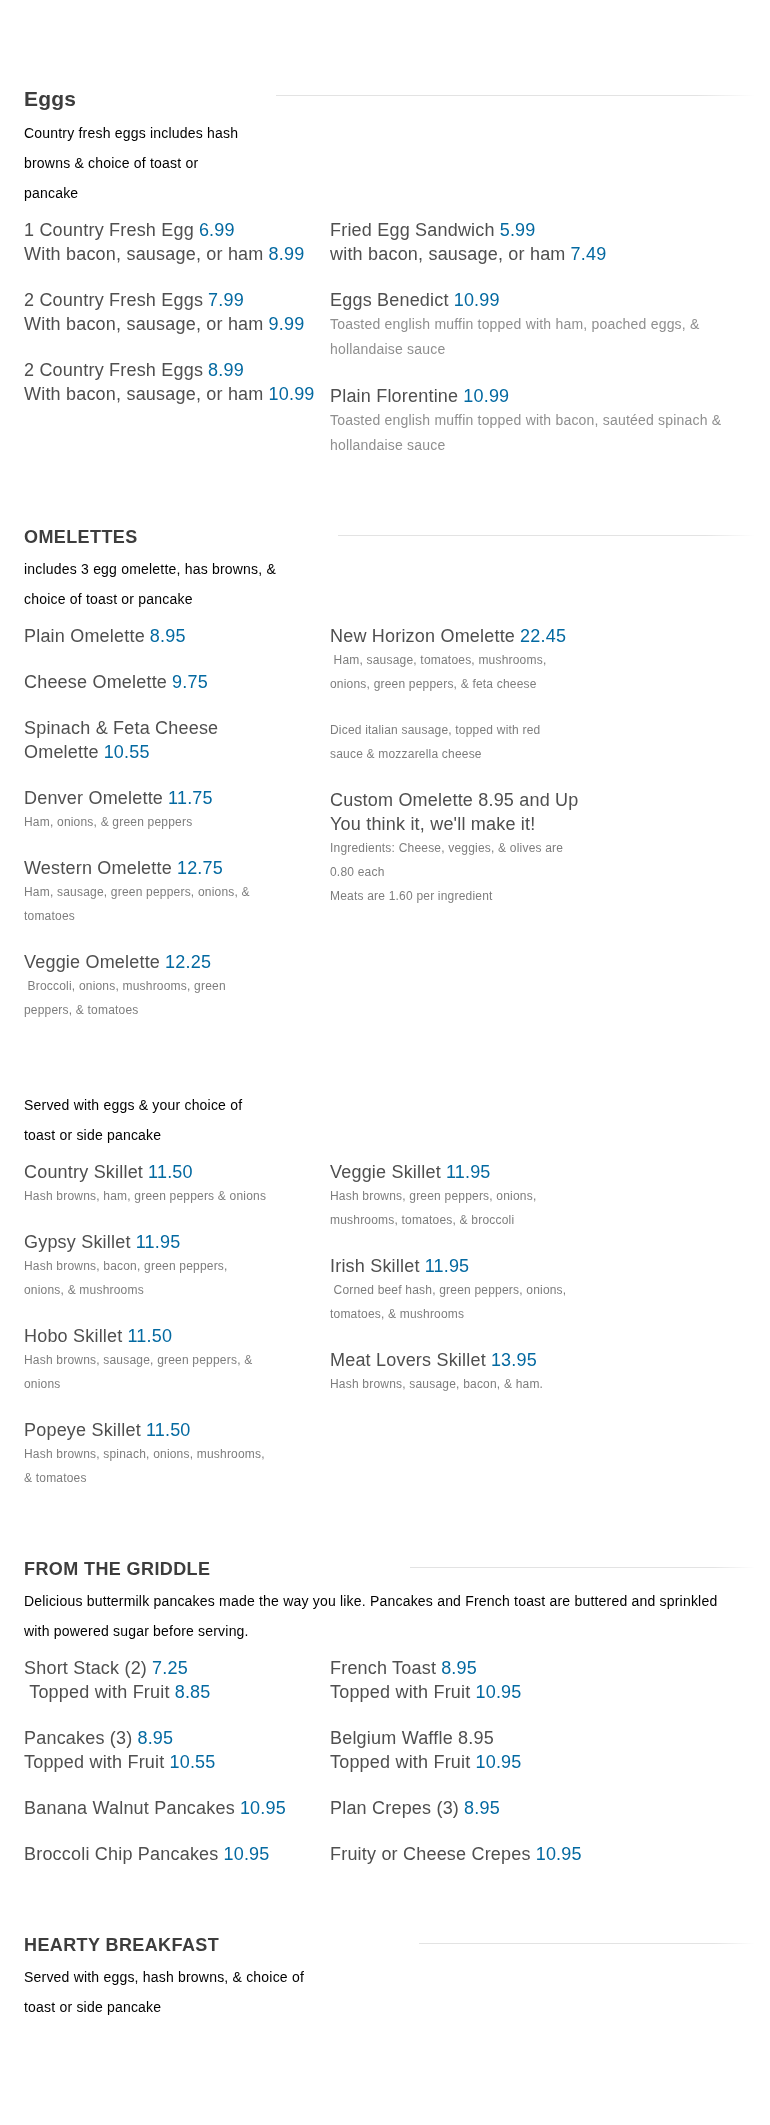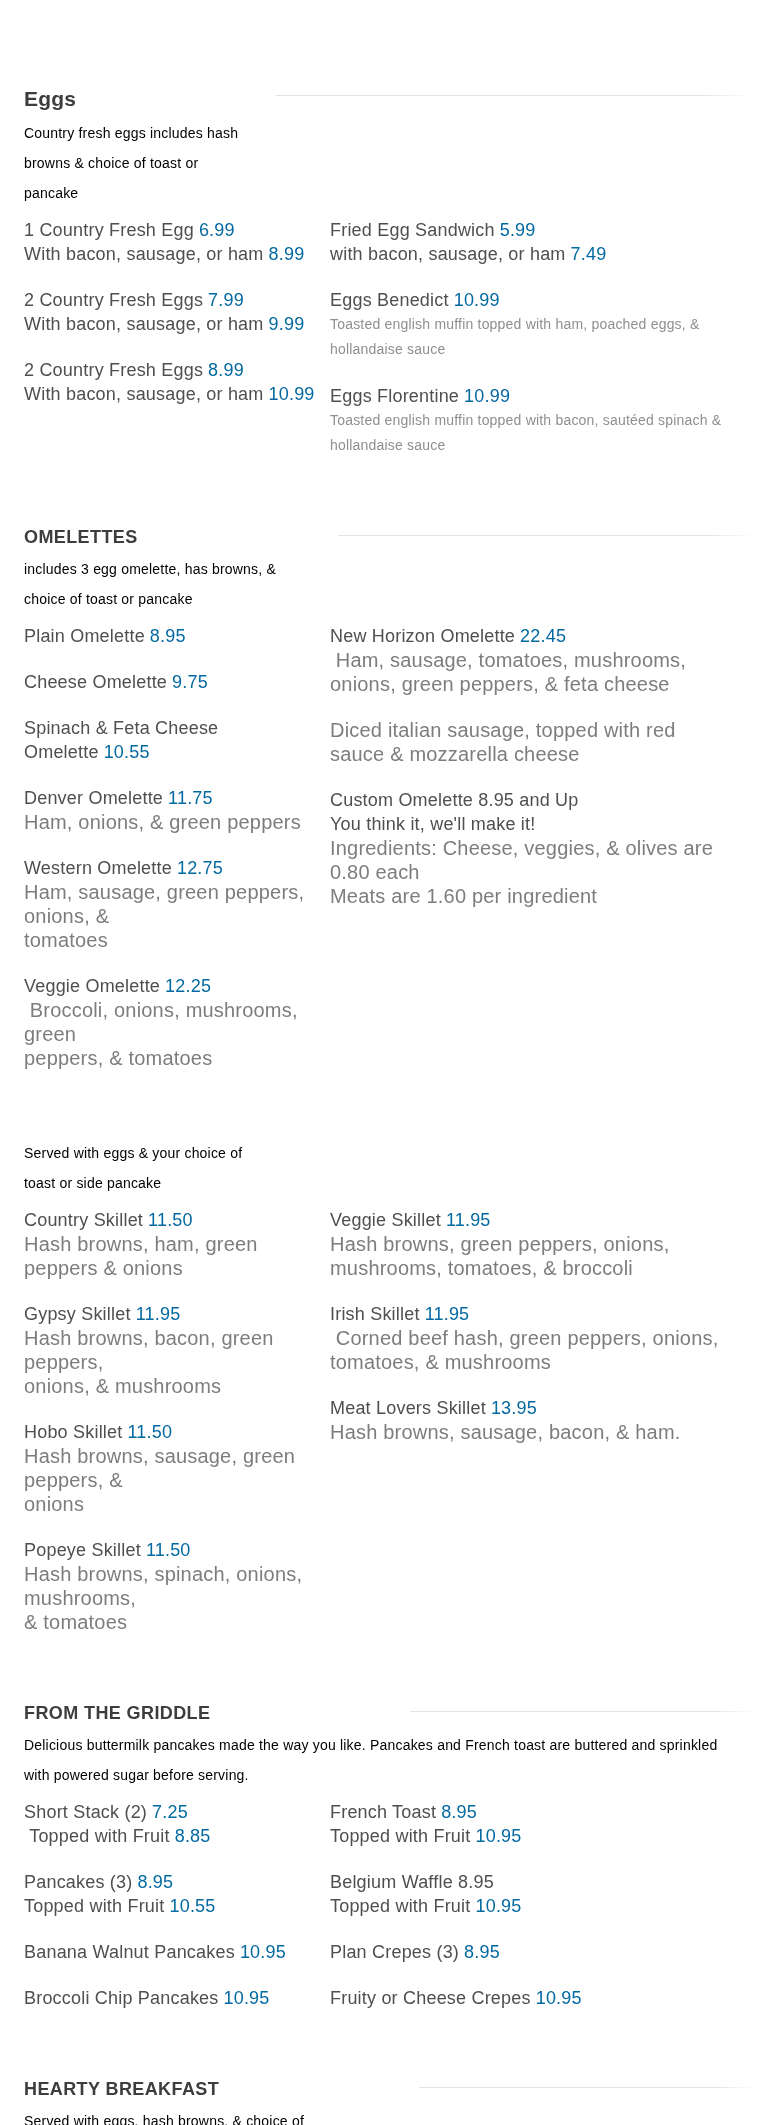--- a/index.html
+++ b/index.html
@@ -29,21 +29,21 @@
   .col-right{flex:1;margin-left:6px;min-width:0;}
   .item{margin-bottom:22px;}
   .item:last-child{margin-bottom:0;}
   .item-line,.item-variant{
     font-size:18px;line-height:24px;color:#4f4f4f;letter-spacing:.2px;
   }
   .item-name{white-space:pre-line;}
   .item-price{margin-left:5px;color:#0369a1;}
   .variant-text{white-space:pre-wrap;}
   .item-desc{
-    font-size:20px;line-height:24px;color:#7d7d7d;
+    font-size:12px;line-height:24px;color:#7d7d7d;
     white-space:pre-line;letter-spacing:.2px;
   }
   .item-desc-sm{
     font-size:14px;line-height:25px;color:#8f8f8f;
     white-space:pre-line;letter-spacing:.2px;
   }
   .section-hearty .section-desc{margin-bottom:6px;}
 </style>
 </head>
 <body>
@@ -77,21 +77,21 @@
           <div class="item">
             <div class="item-line"><span class="item-name">Fried Egg Sandwich</span><span class="item-price">5.99</span></div>
             <div class="item-variant"><span class="variant-text">with bacon, sausage, or ham</span><span class="item-price">7.49</span></div>
           </div>
           <div class="item">
             <div class="item-line"><span class="item-name">Eggs Benedict</span><span class="item-price">10.99</span></div>
             <div class="item-desc-sm">Toasted english muffin topped with ham, poached eggs, &amp;
 hollandaise sauce</div>
           </div>
           <div class="item">
-            <div class="item-line"><span class="item-name">Eggs Florentine</span><span class="item-price">10.99</span></div>
+            <div class="item-line"><span class="item-name">Plain Florentine</span><span class="item-price">10.99</span></div>
             <div class="item-desc-sm">Toasted english muffin topped with bacon, sautéed spinach &amp;
 hollandaise sauce</div>
           </div>
         </div>
     </div>
   </div>
 
   <div class="section section-omelettes">
     <div class="section-header">
       <h2 class="section-title">OMELETTES</h2>

